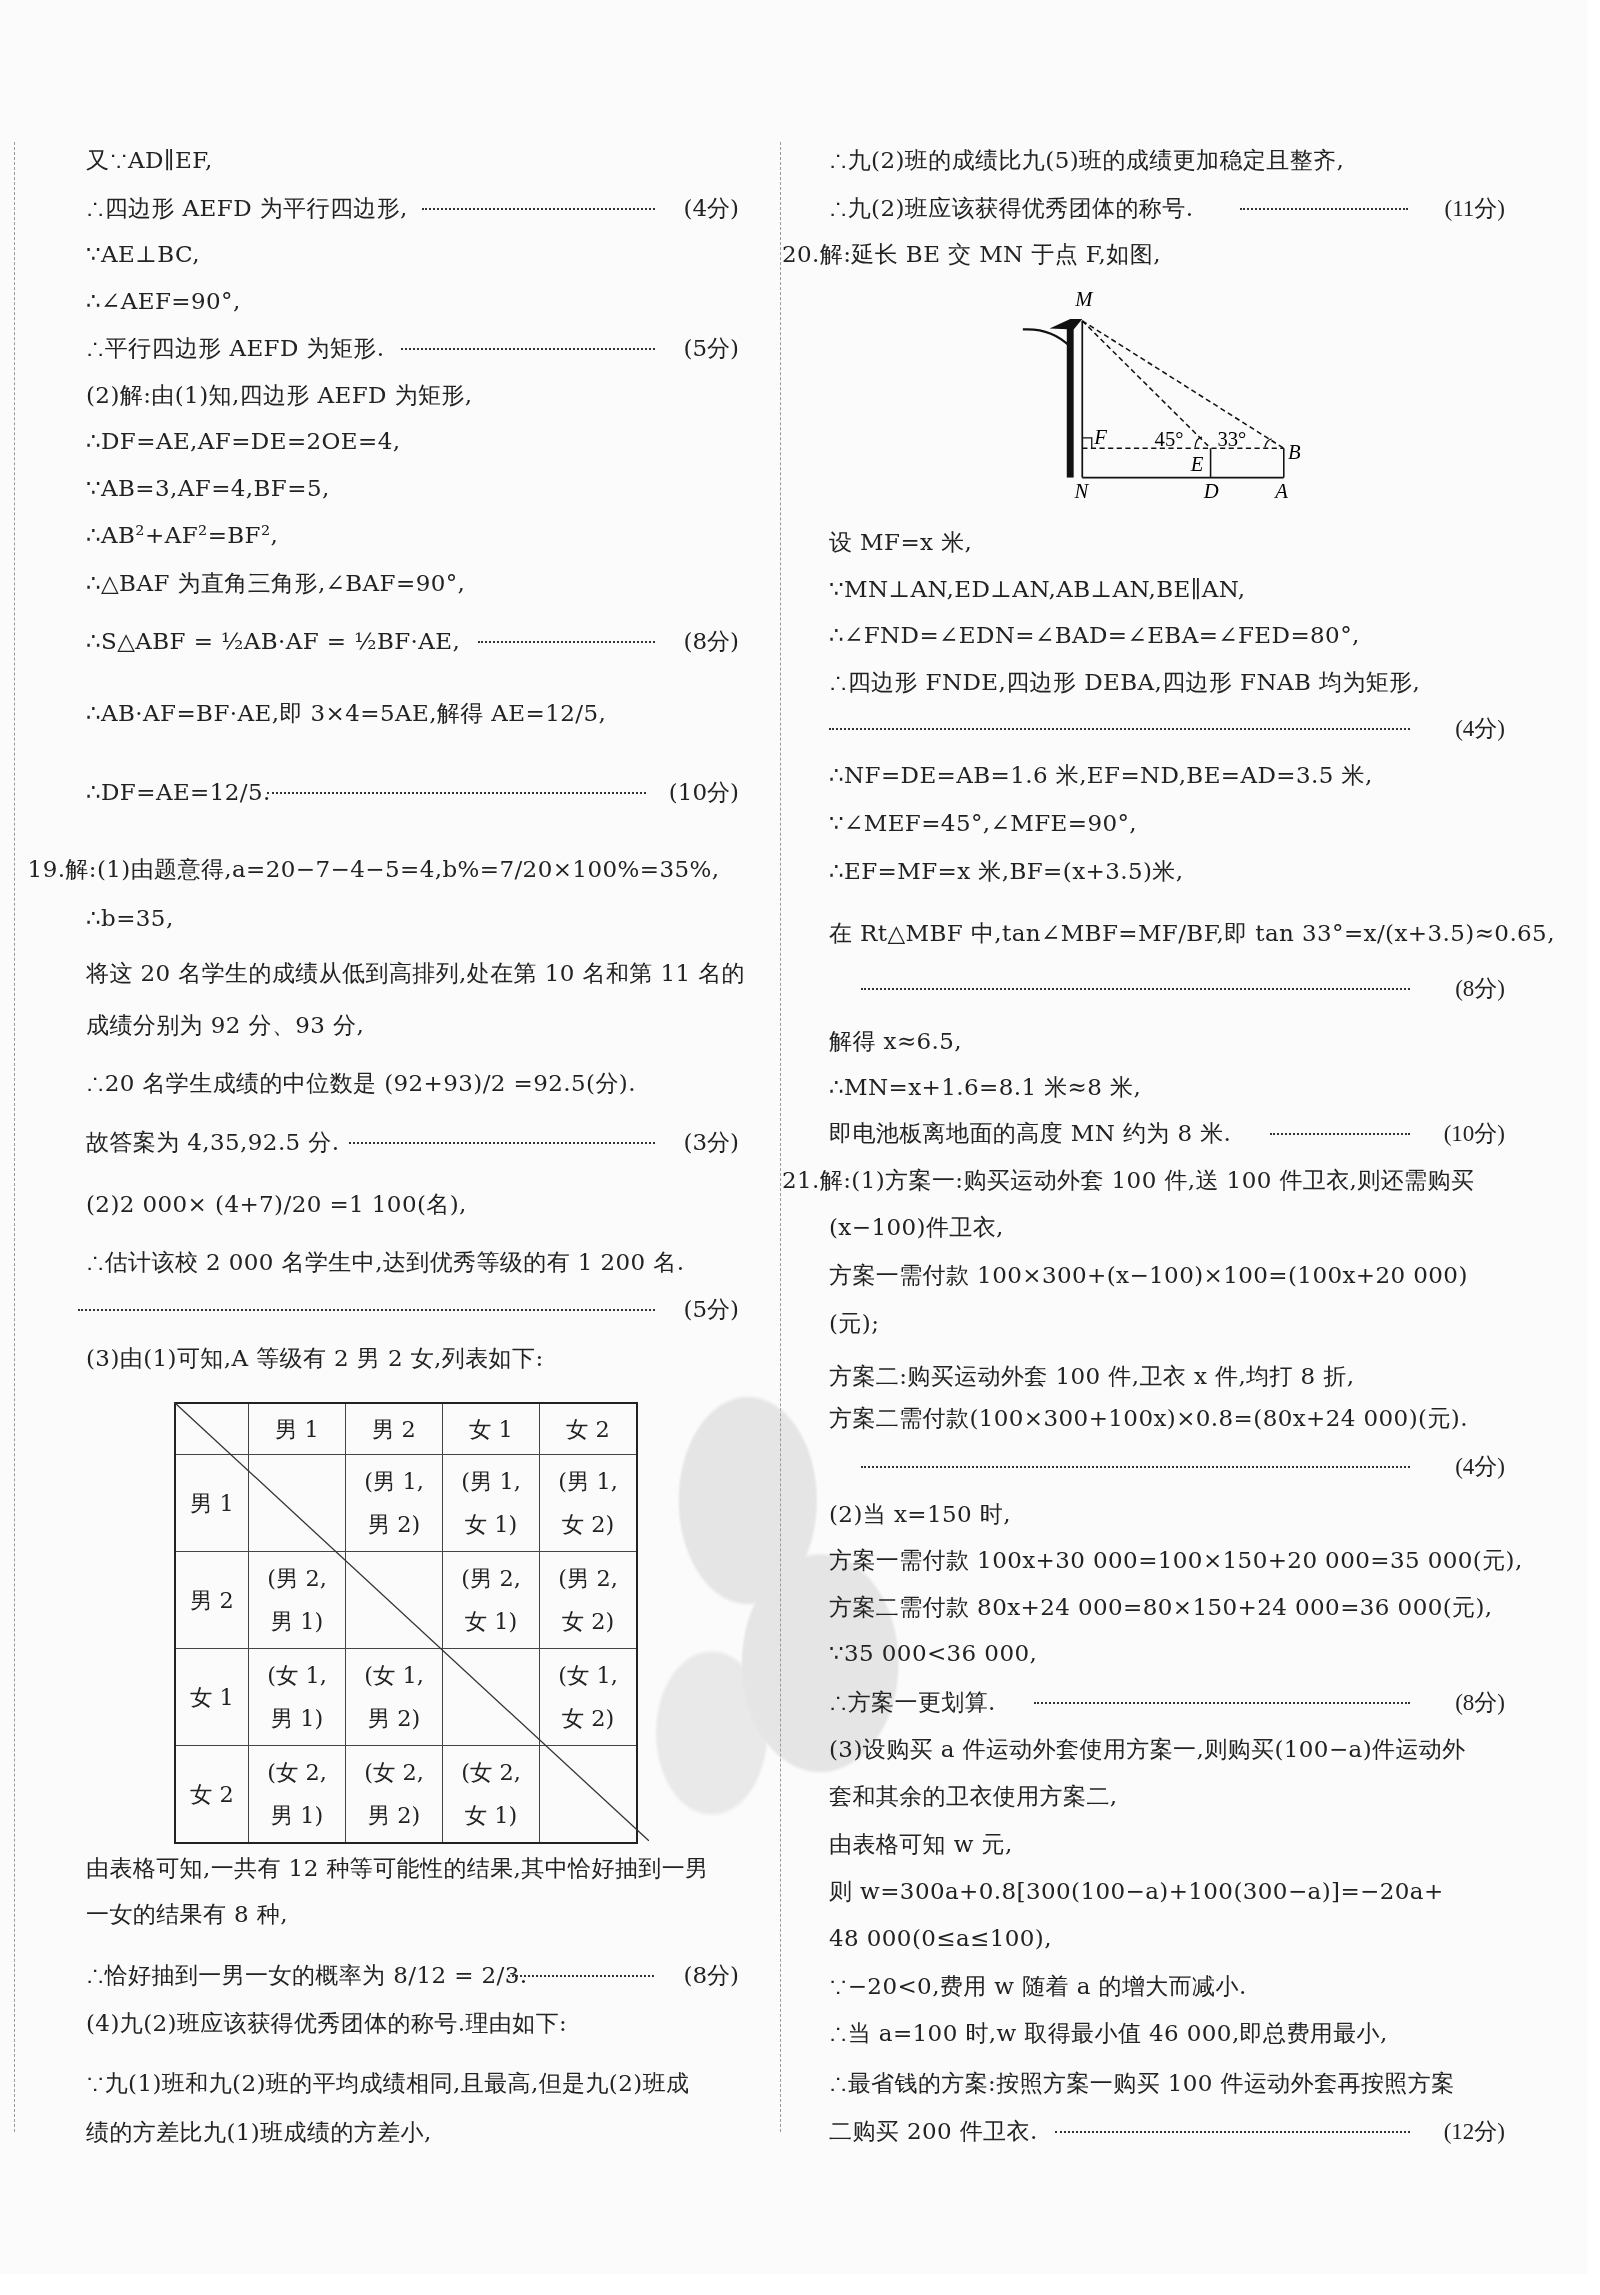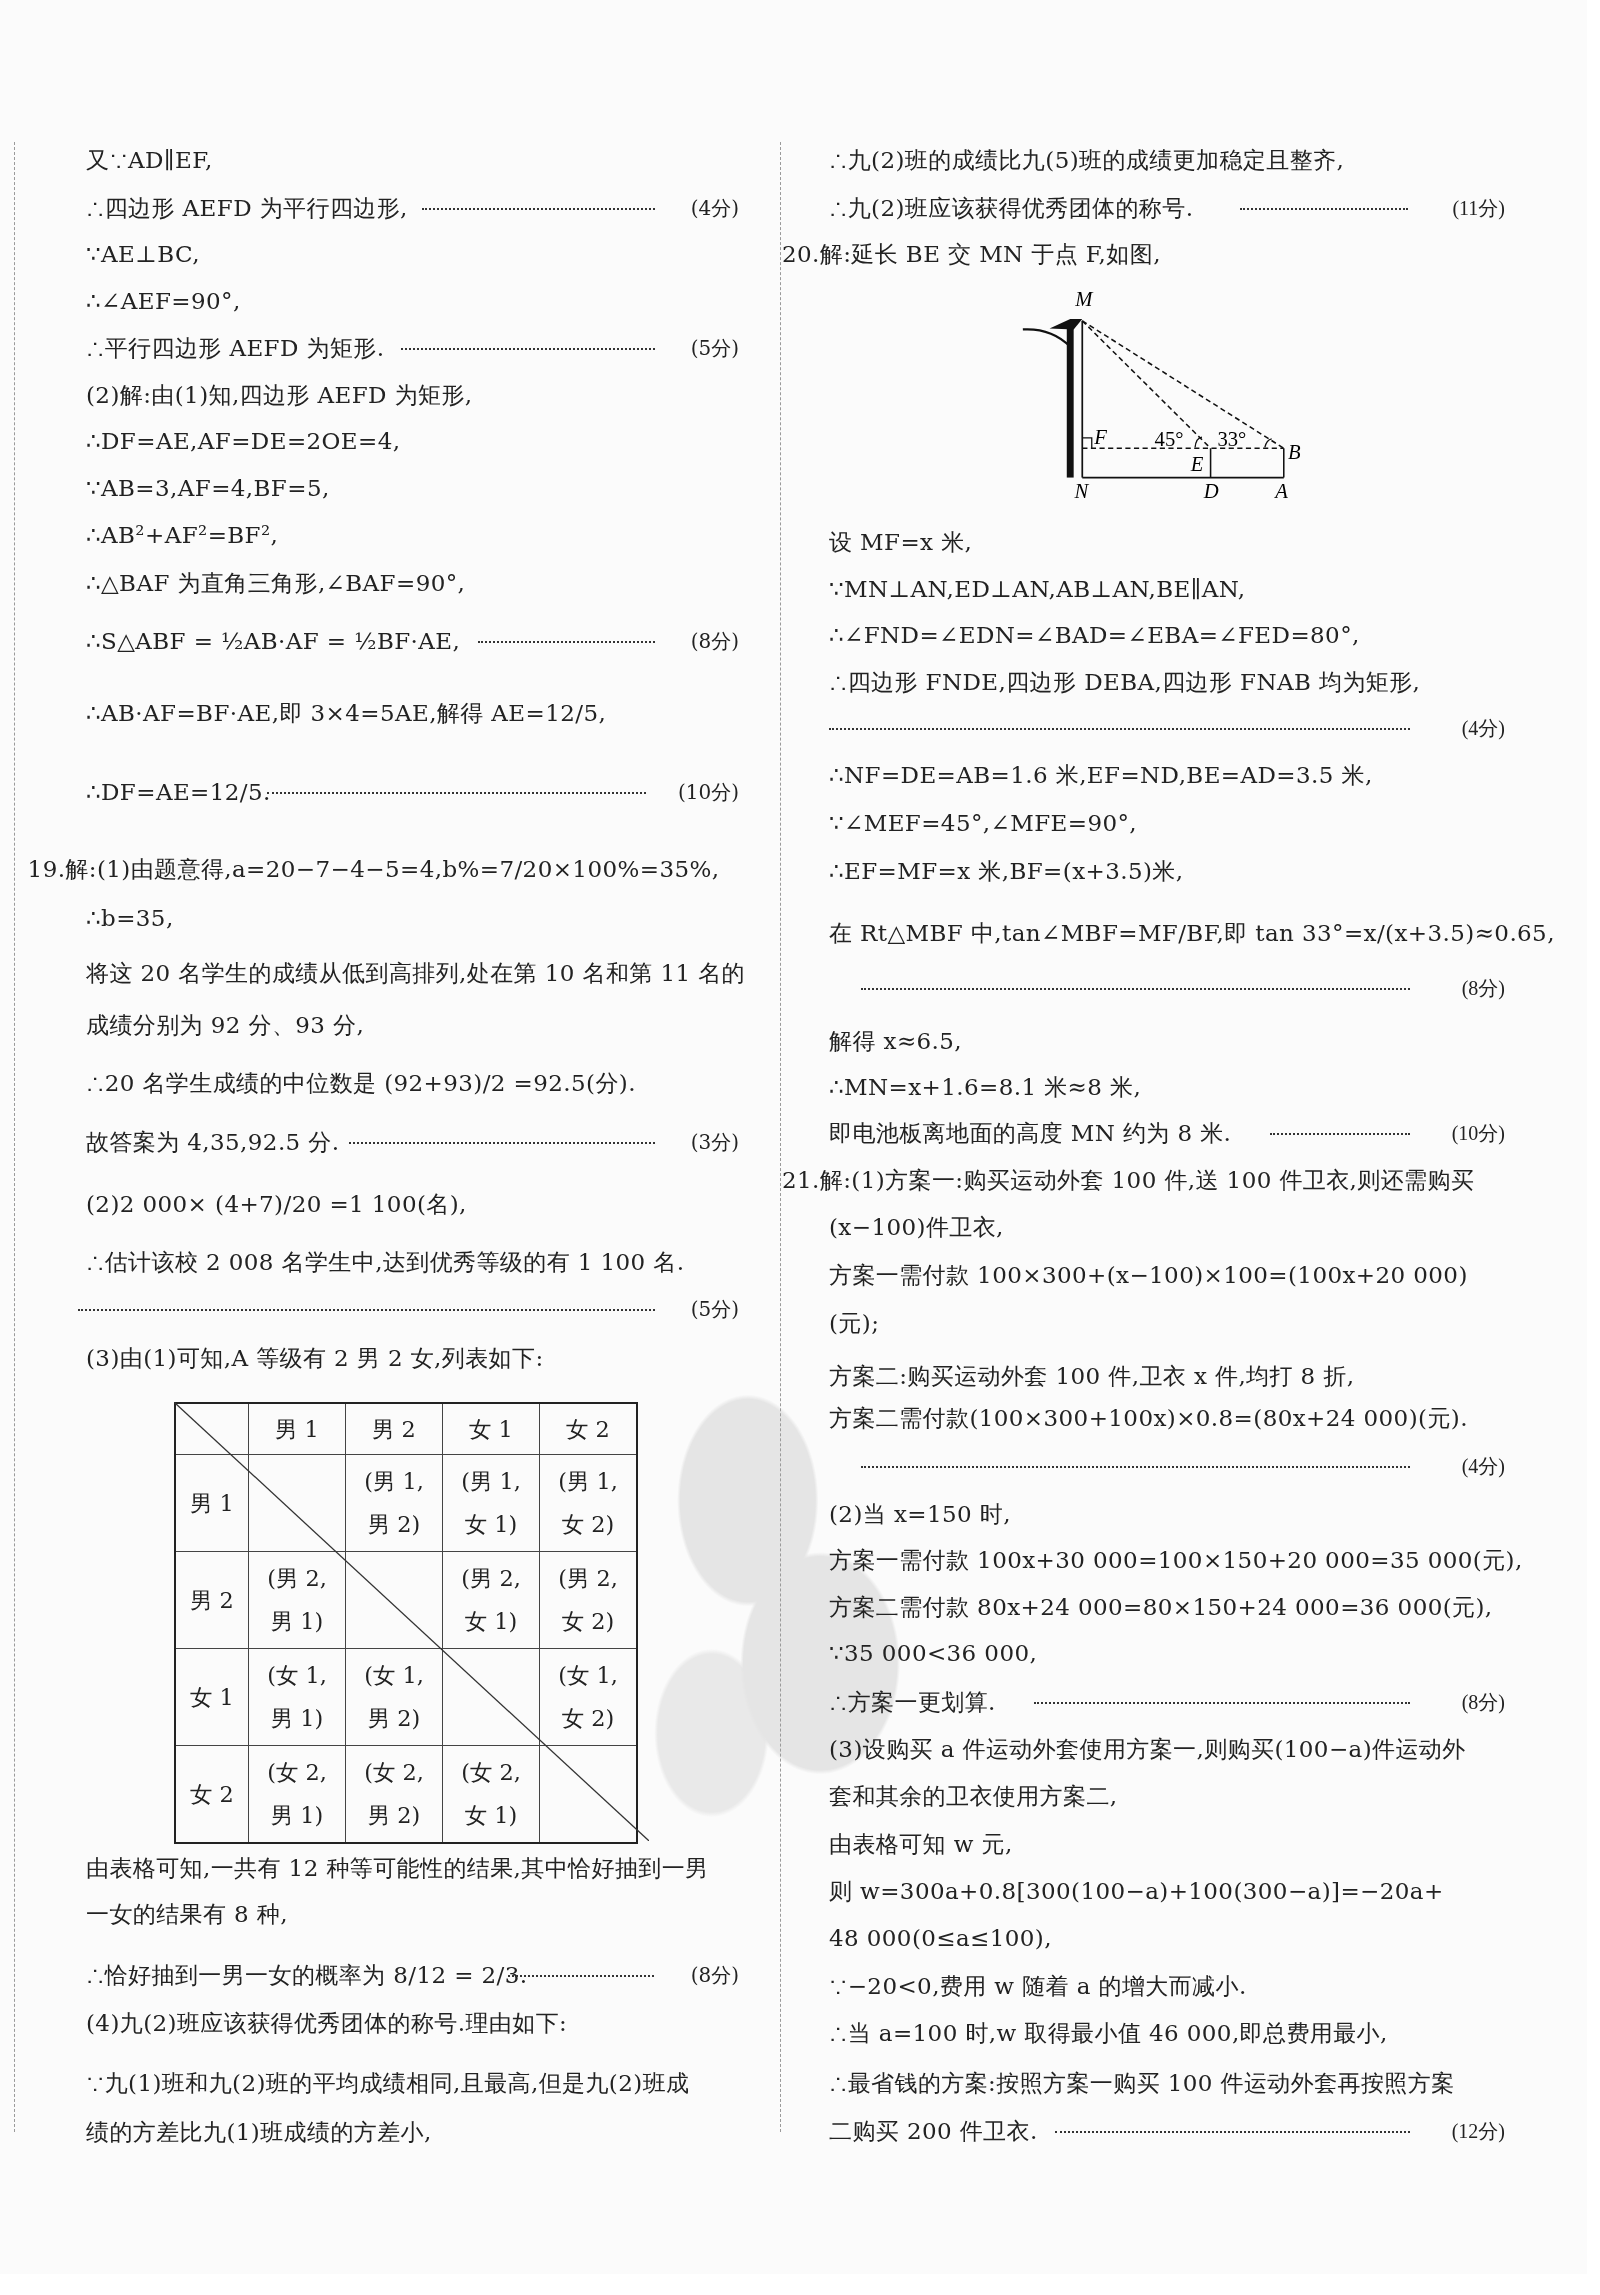--- a/index.html
+++ b/index.html
@@ -10,21 +10,21 @@
   .watermark { position:absolute; left:603px; top:1361px; width:362px; height:465px; opacity:0.18;
      background:
        radial-gradient(ellipse at 40% 30%, #888 0 22%, transparent 23%),
        radial-gradient(ellipse at 60% 65%, #888 0 25%, transparent 26%),
        radial-gradient(ellipse at 30% 80%, #999 0 15%, transparent 16%); }
   .line { position:absolute; font-size:23px; line-height:31px; white-space:nowrap; letter-spacing:0.4px; }
   .L { left:86px; }
   .Lq { left:27.6px; }
   .R { left:829px; }
   .Rq { left:782px; }
-  .score { position:absolute; font-size:20px; line-height:31px; white-space:nowrap; }
+  .score { position:absolute; font-size:23px; line-height:31px; white-space:nowrap; }
   .sL { right:861px; }
   .sR { right:95px;font-family:Liberation Serif, serif; }
   .dots { position:absolute; height:3.4px; border-bottom:2.6px dotted #333; }
   table.grid { position:absolute; left:174px; top:1402px; border-collapse:collapse; border:2.6px solid #222; }
   table.grid td { border:1.3px solid #444; width:96px; height:96px; text-align:center; font-size:22.4px; line-height:43px; padding:0; }
   table.grid tr.hdr td { height:50px; }
   table.grid td.rowh { width:72px; }
   svg.overlay { position:absolute; left:174px; top:1402px; }
   svg.diagram { position:absolute; left:991px; top:276px; }
 </style>
@@ -68,21 +68,21 @@
   <div class="line L" style="top:903px">∴b=35,</div>
   <div class="line L" style="top:958px">将这 20 名学生的成绩从低到高排列,处在第 10 名和第 11 名的</div>
   <div class="line L" style="top:1010px">成绩分别为 92 分、93 分,</div>
   <div class="line L" style="top:1068px">∴20 名学生成绩的中位数是 (92+93)/2 =92.5(分).</div>
 
   <div class="line L" style="top:1127px">故答案为 4,35,92.5 分.</div>
   <div class="dots" style="left:349px;width:306px;top:1139px"></div>
   <div class="score sL" style="top:1127px">(3分)</div>
 
   <div class="line L" style="top:1189px">(2)2 000× (4+7)/20 =1 100(名),</div>
-  <div class="line L" style="top:1247px">∴估计该校 2 008 名学生中,达到优秀等级的有 1 100 名.</div>
+  <div class="line L" style="top:1247px">∴估计该校 2 000 名学生中,达到优秀等级的有 1 200 名.</div>
   <div class="dots" style="left:78px;width:577px;top:1306px"></div>
   <div class="score sL" style="top:1294px">(5分)</div>
 
   <div class="line L" style="top:1343px">(3)由(1)可知,A 等级有 2 男 2 女,列表如下:</div>
 
   <table class="grid">
     <tbody>
         <tr class="hdr">
       <td class="rowh"></td>
       <td>男 1</td>

